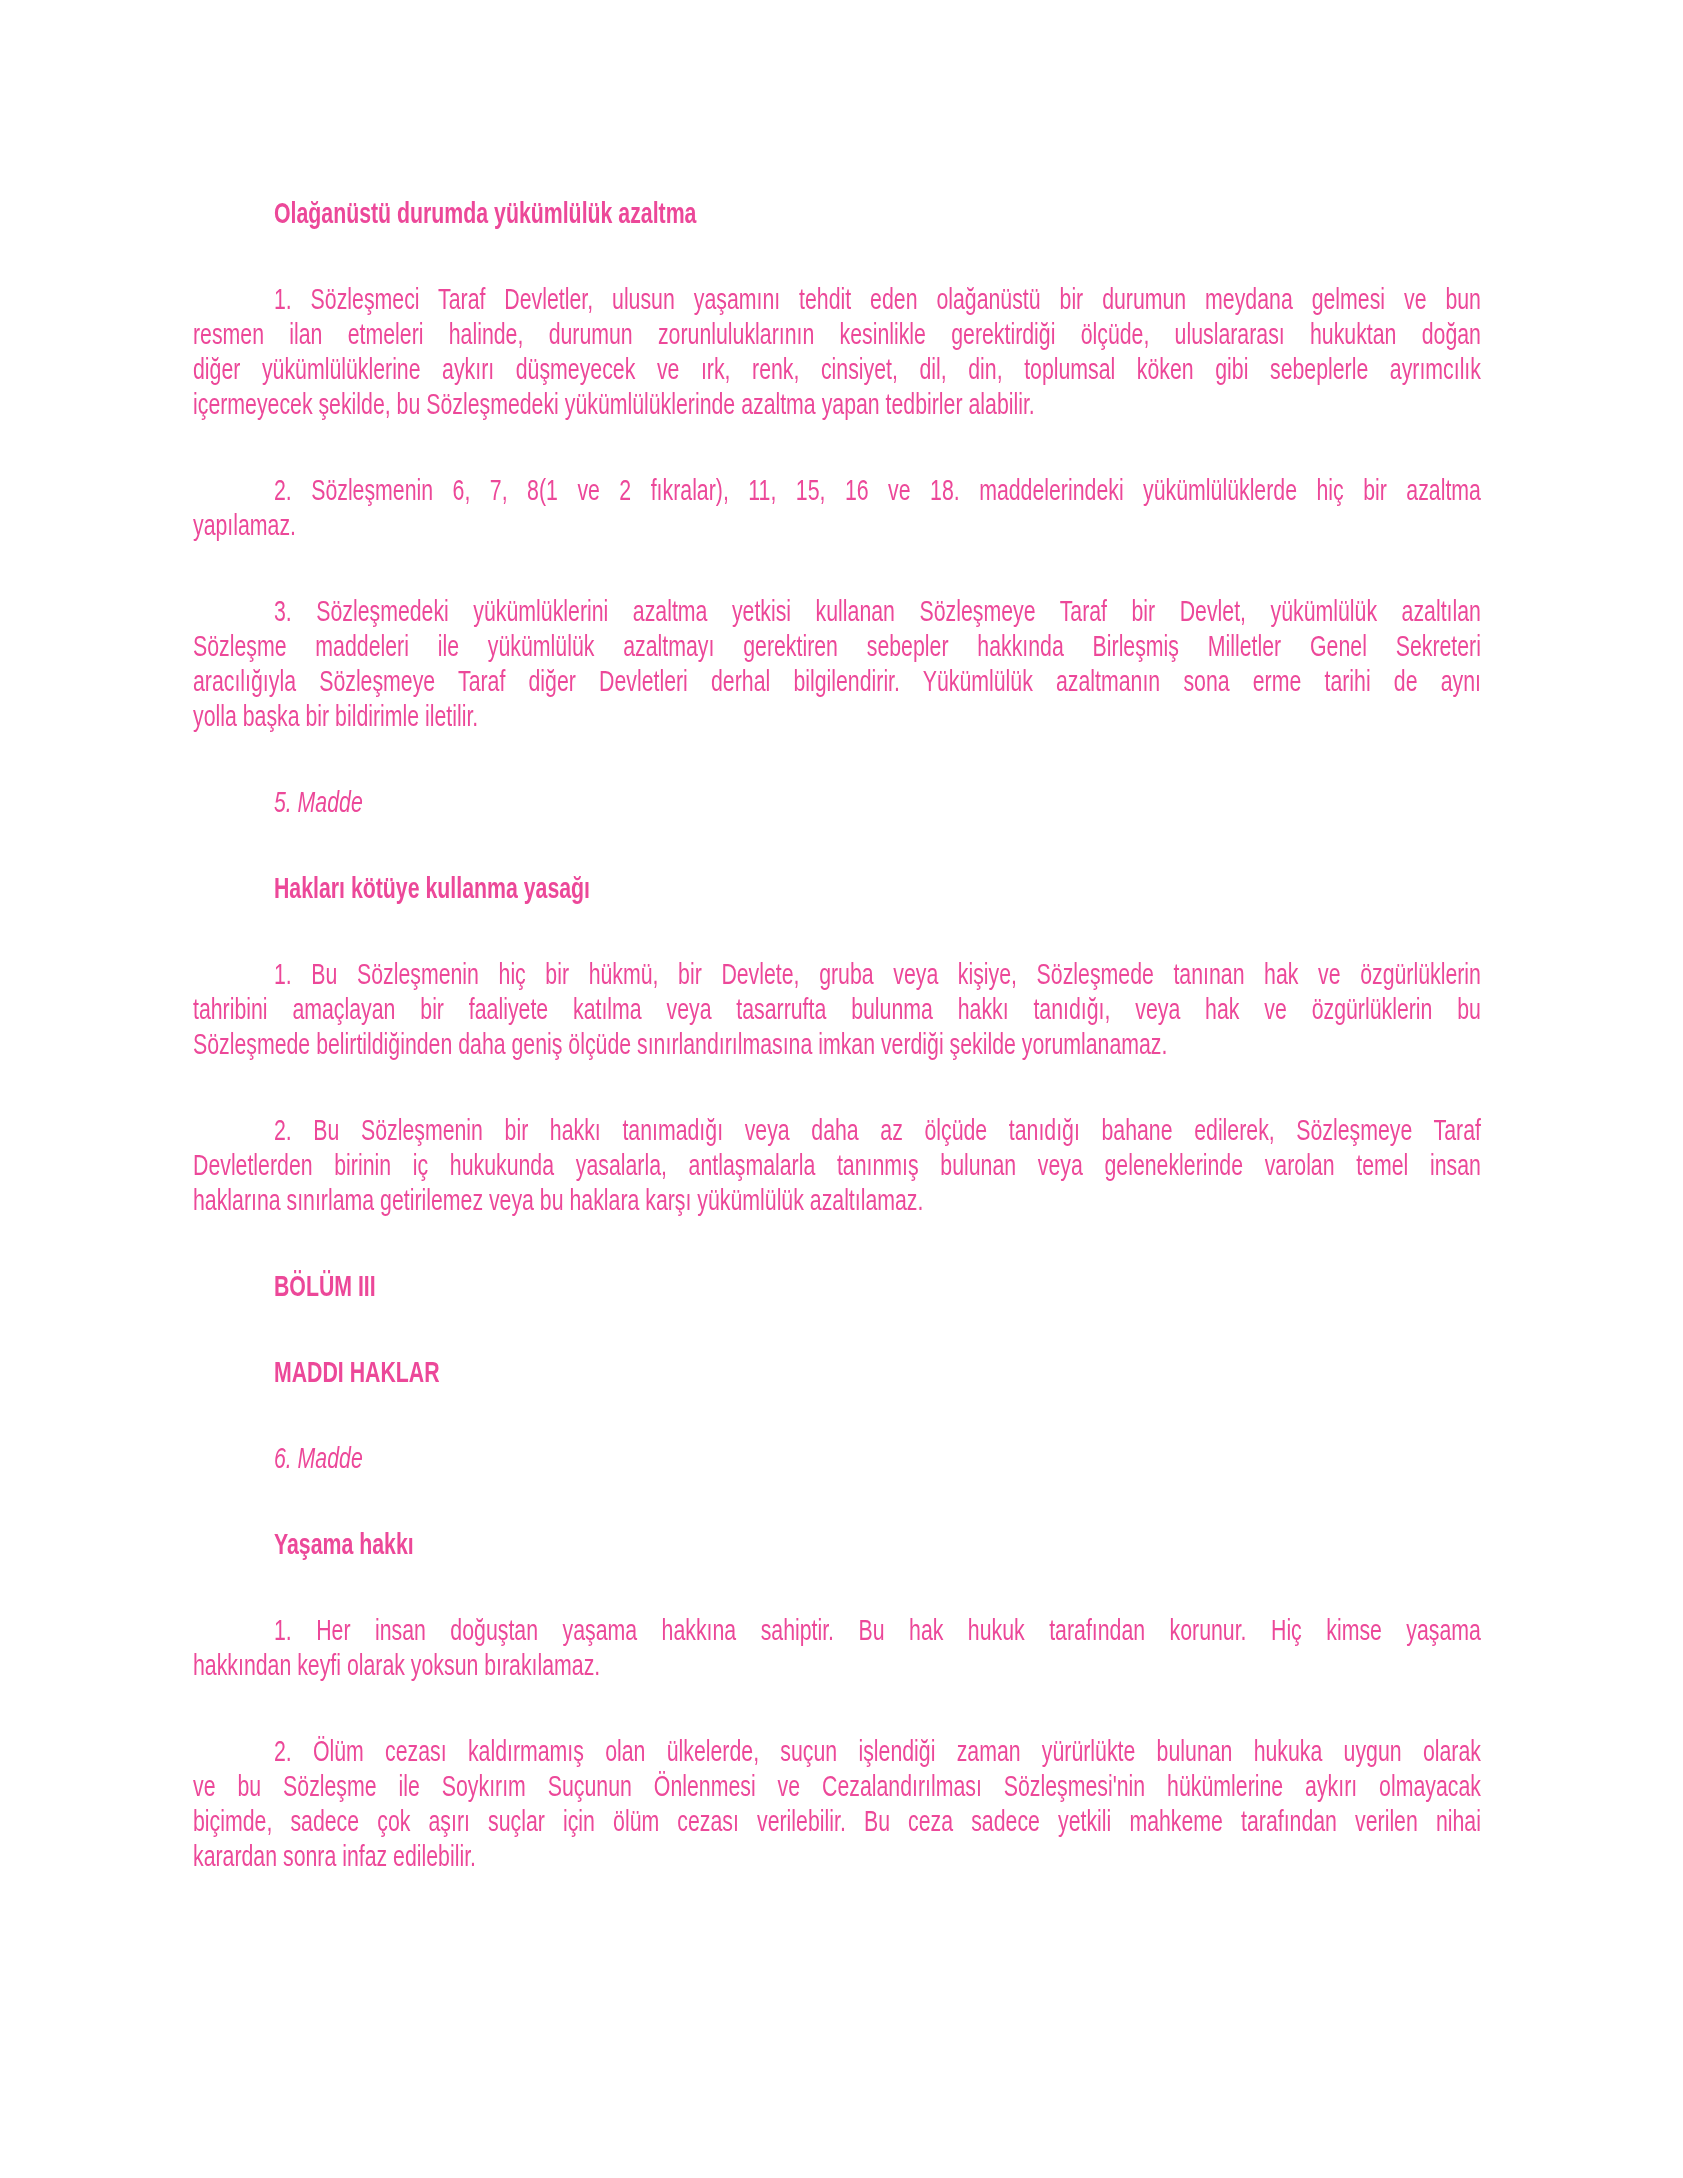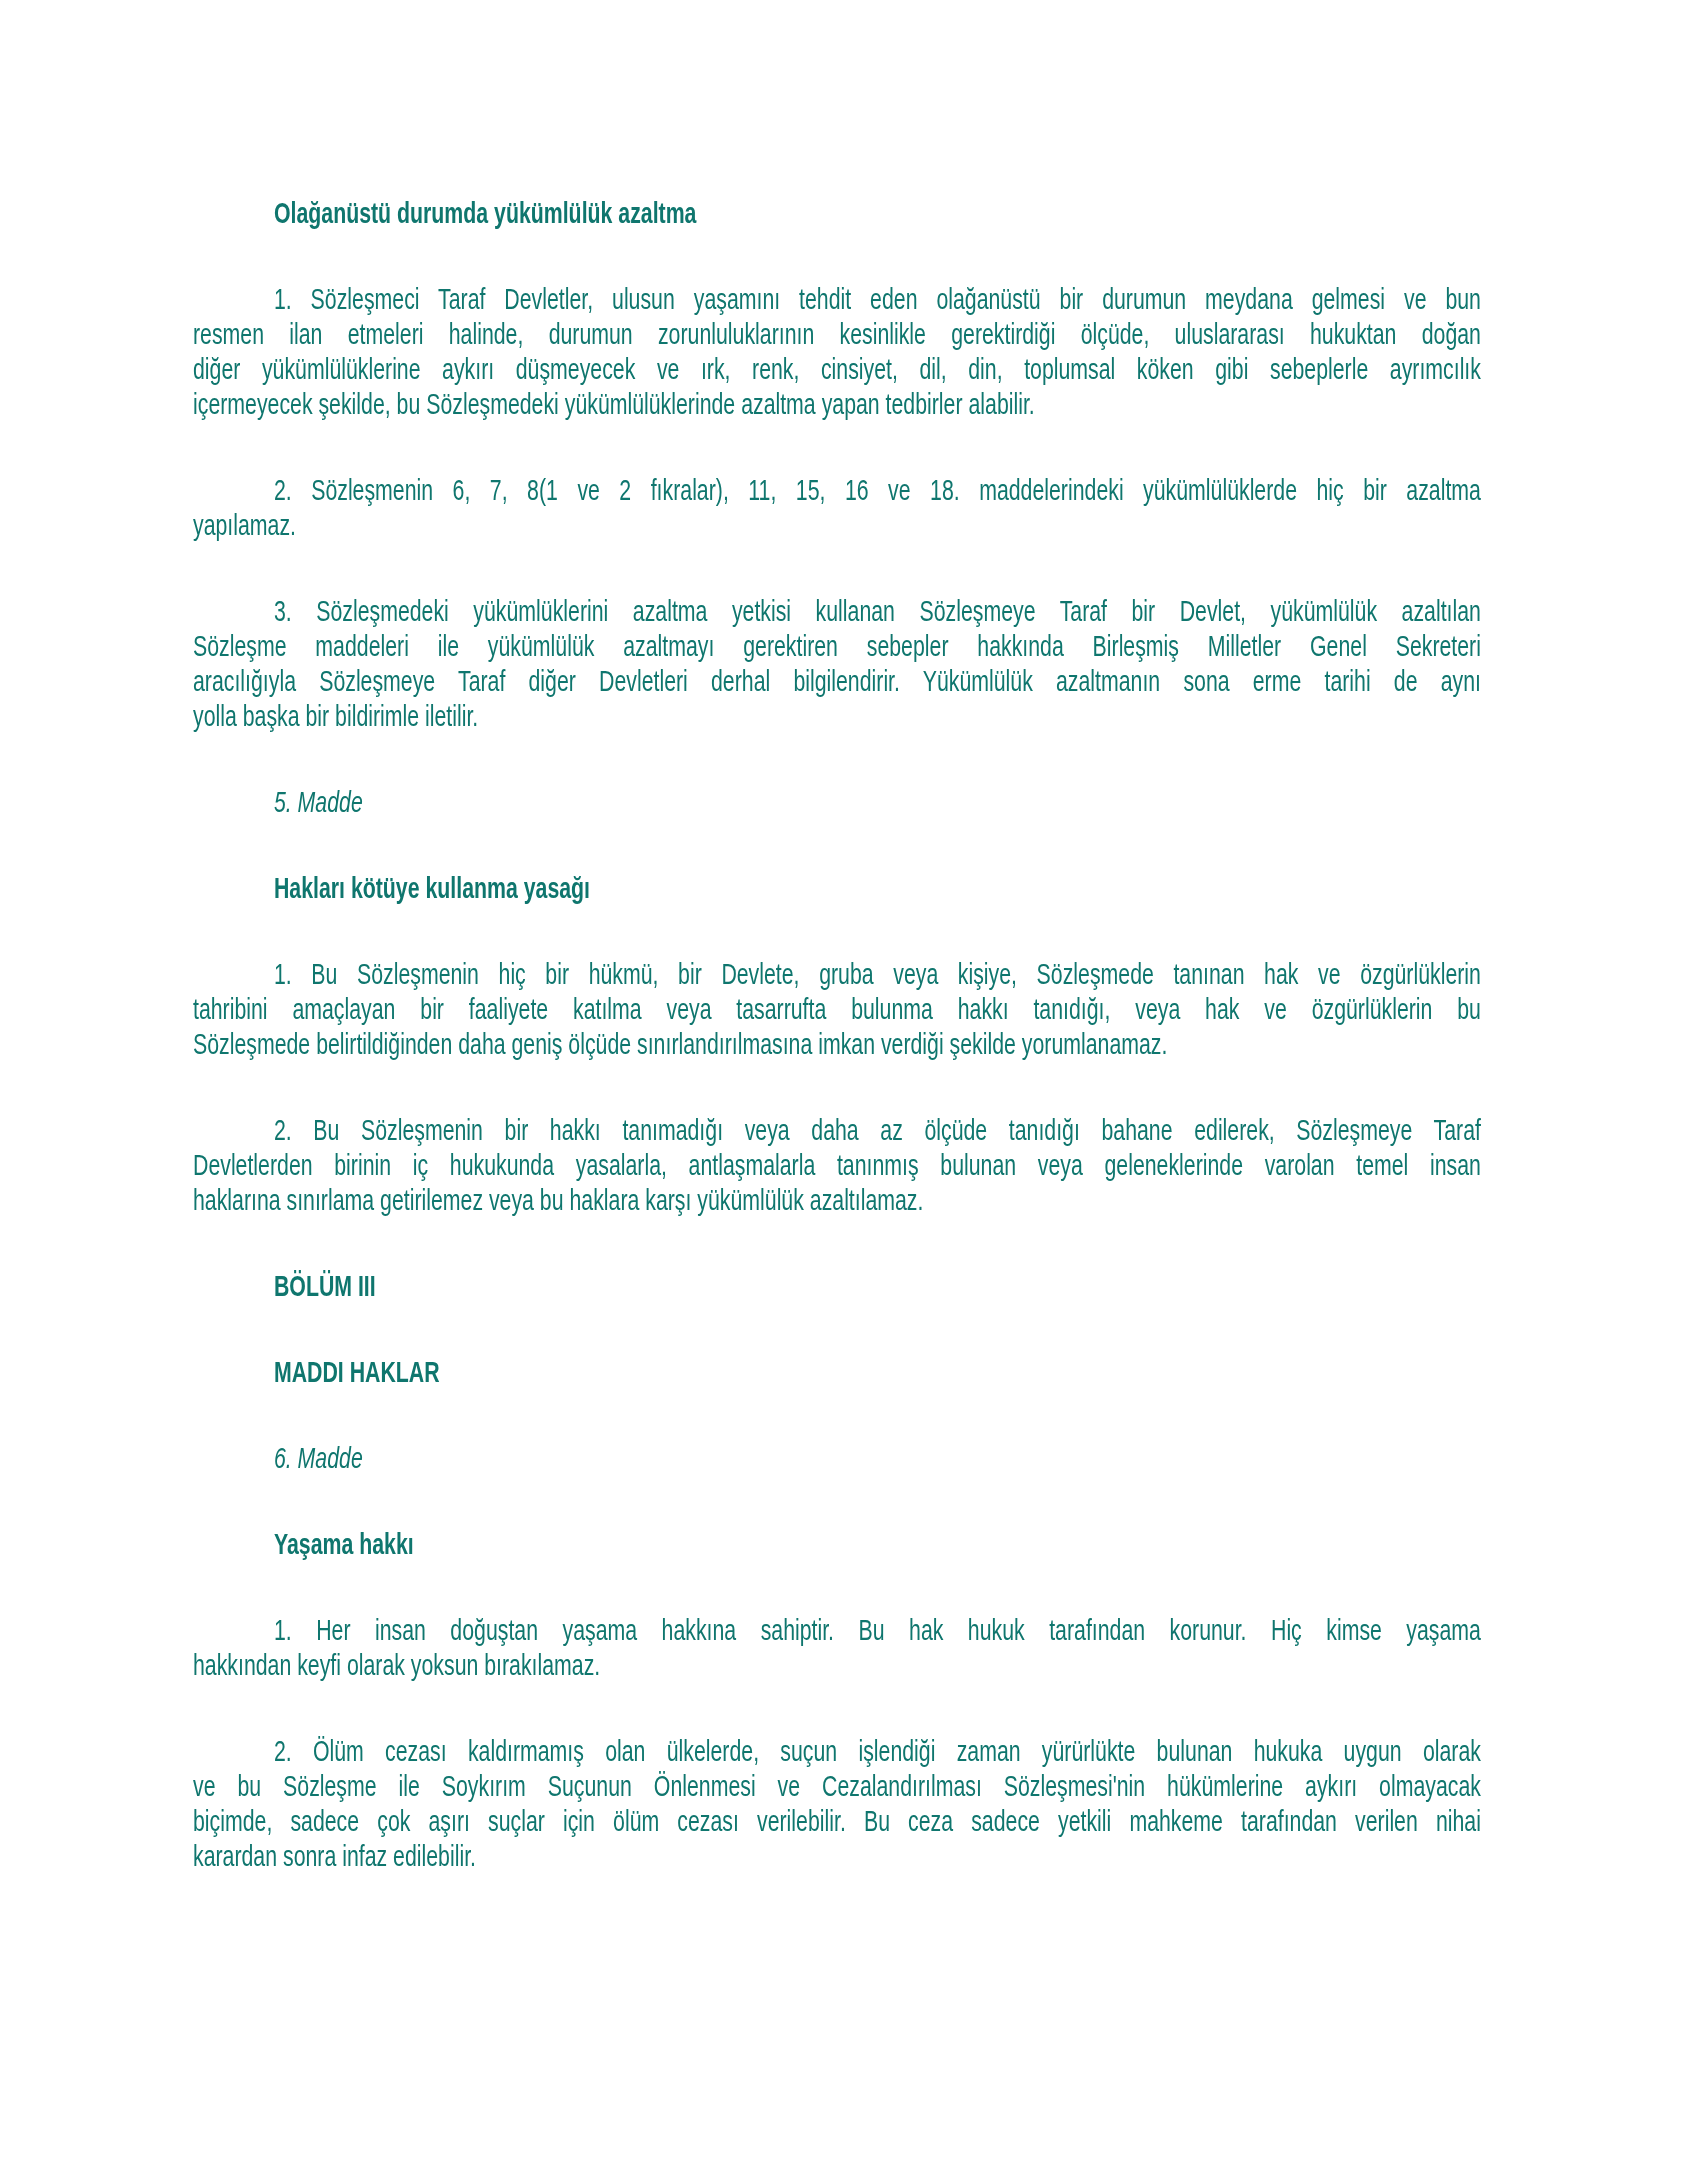--- a/index.html
+++ b/index.html
@@ -7,21 +7,21 @@
     padding: 0;
     background: #ffffff;
   }
   .page {
     position: relative;
     width: 1683px;
     height: 2178px;
     background: #ffffff;
     overflow: hidden;
     font-family: "Liberation Sans", sans-serif;
-    color: #0f766e;
+    color: #ec4899;
   }
   .content {
     position: absolute;
     left: 193px;
     top: 195px;
     width: 1490px;
   }
   
   .block {
     width: 1814px;

